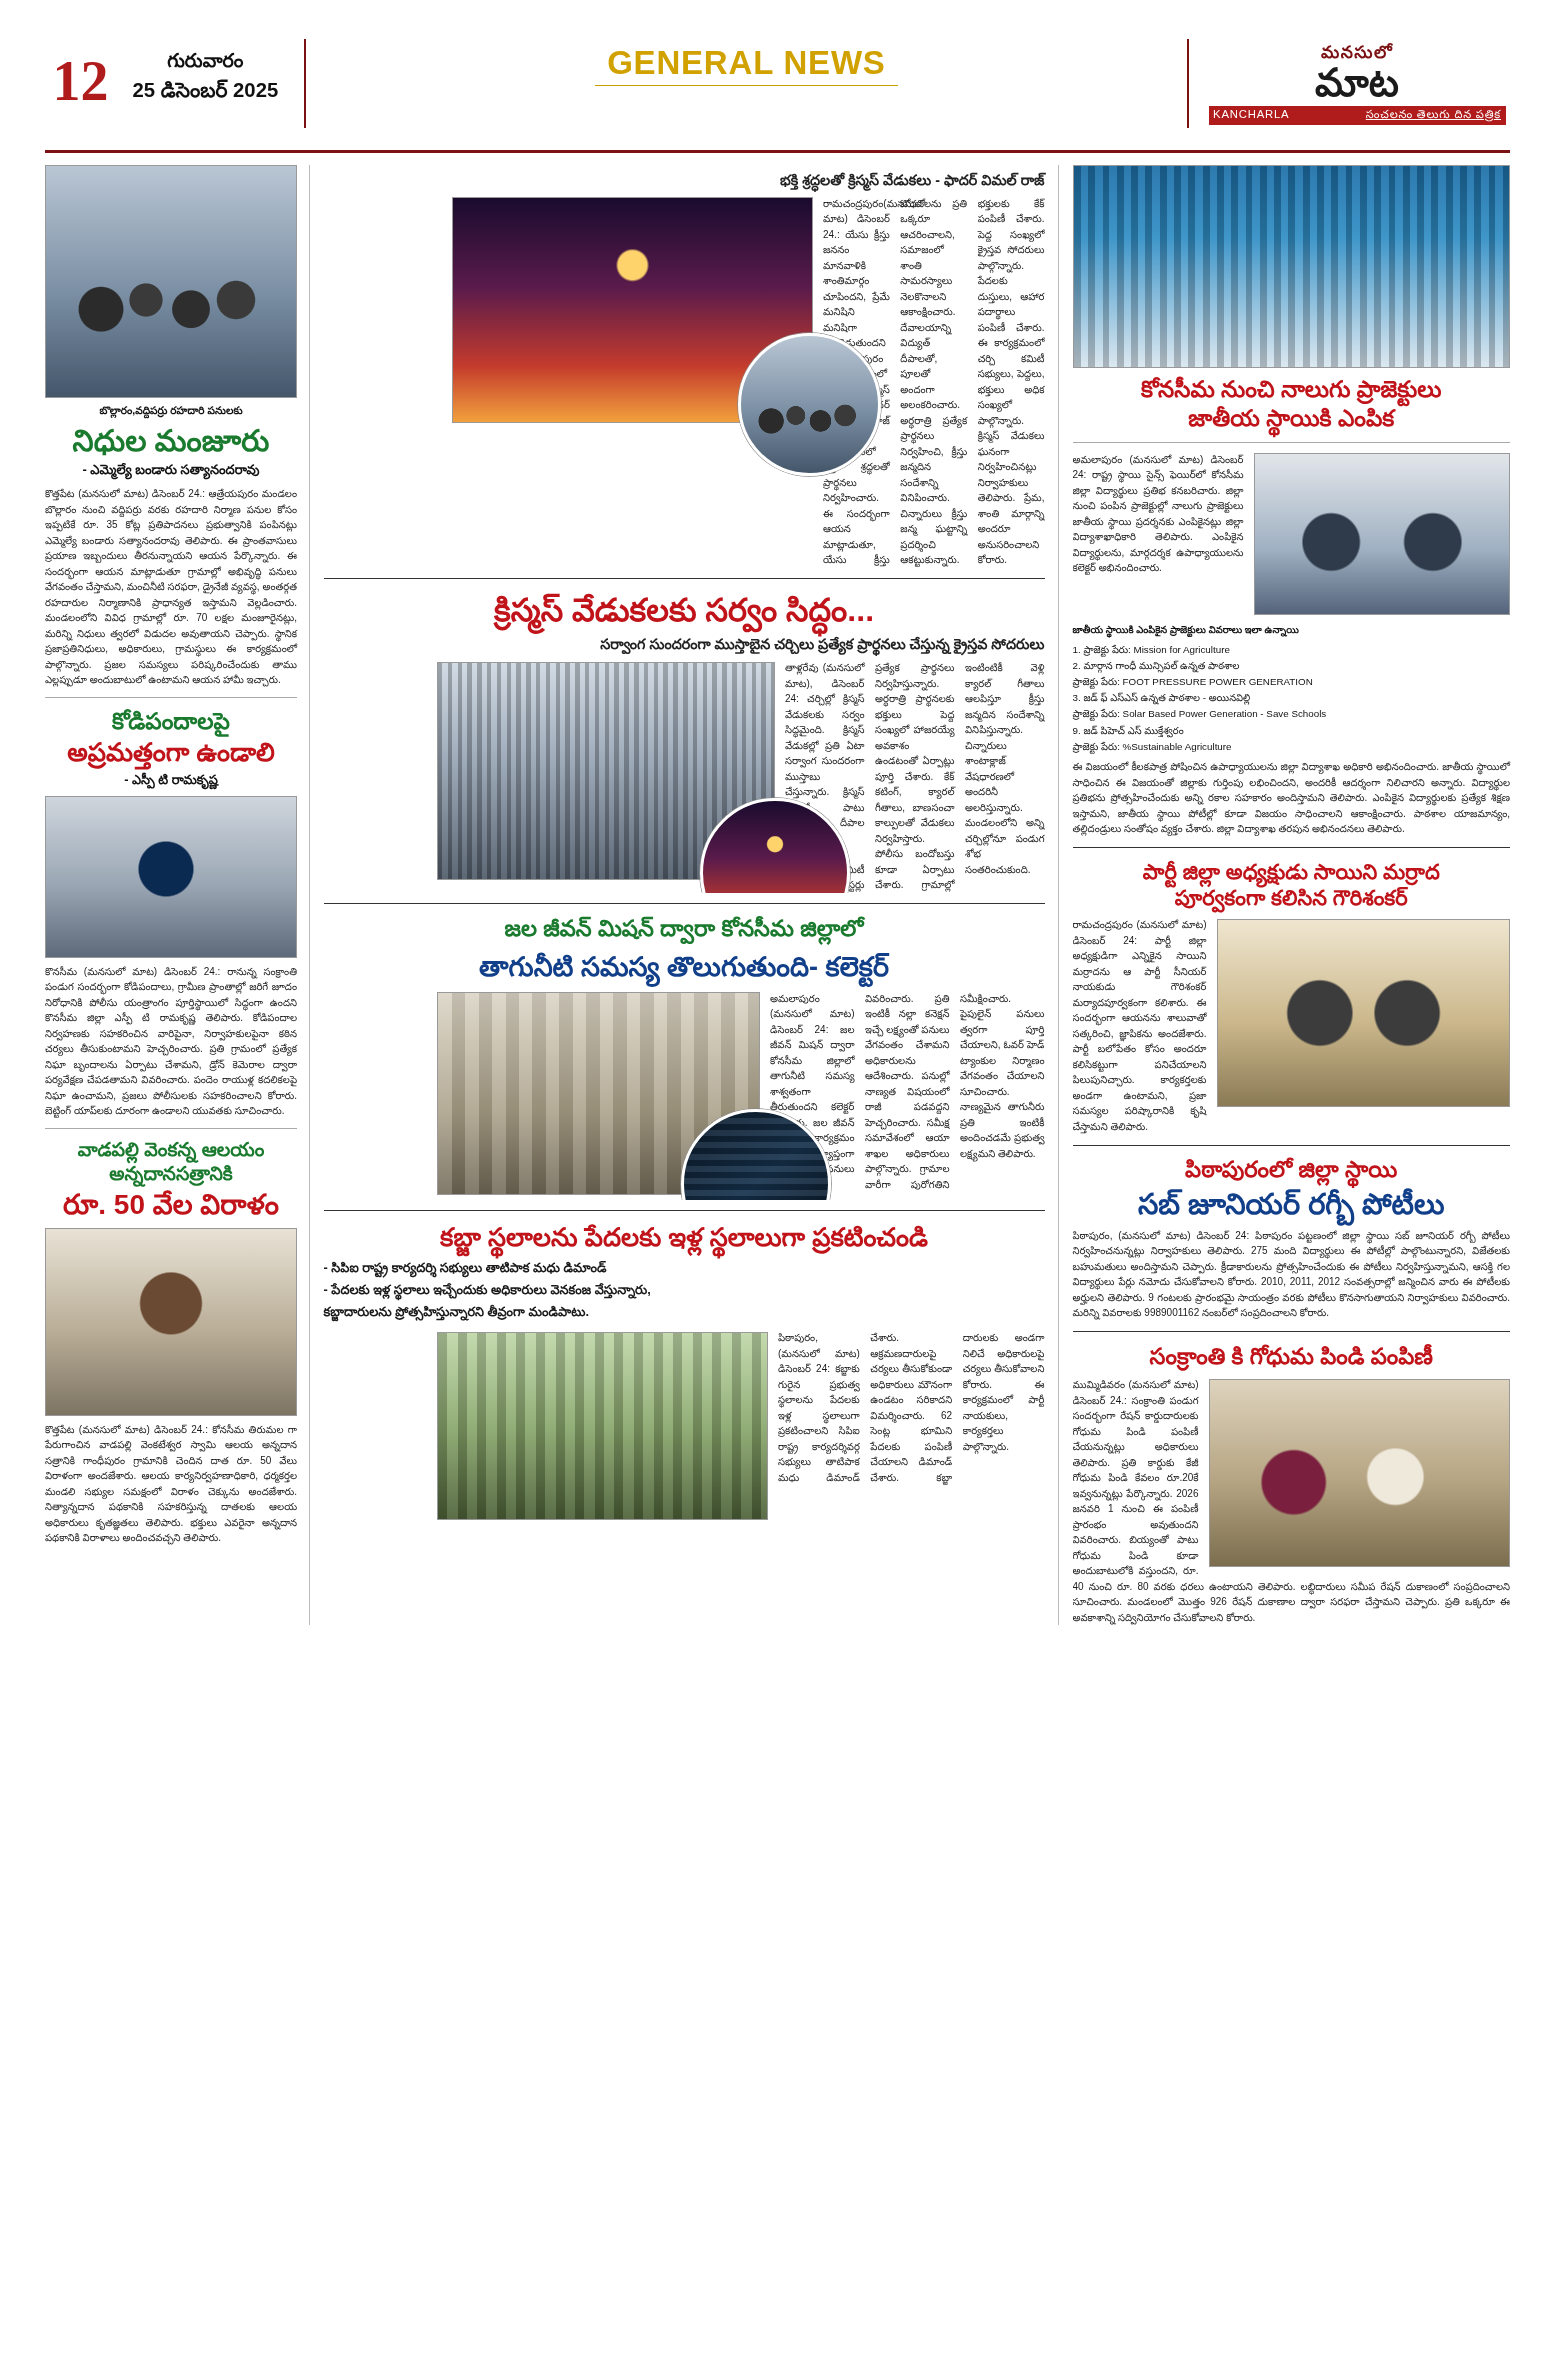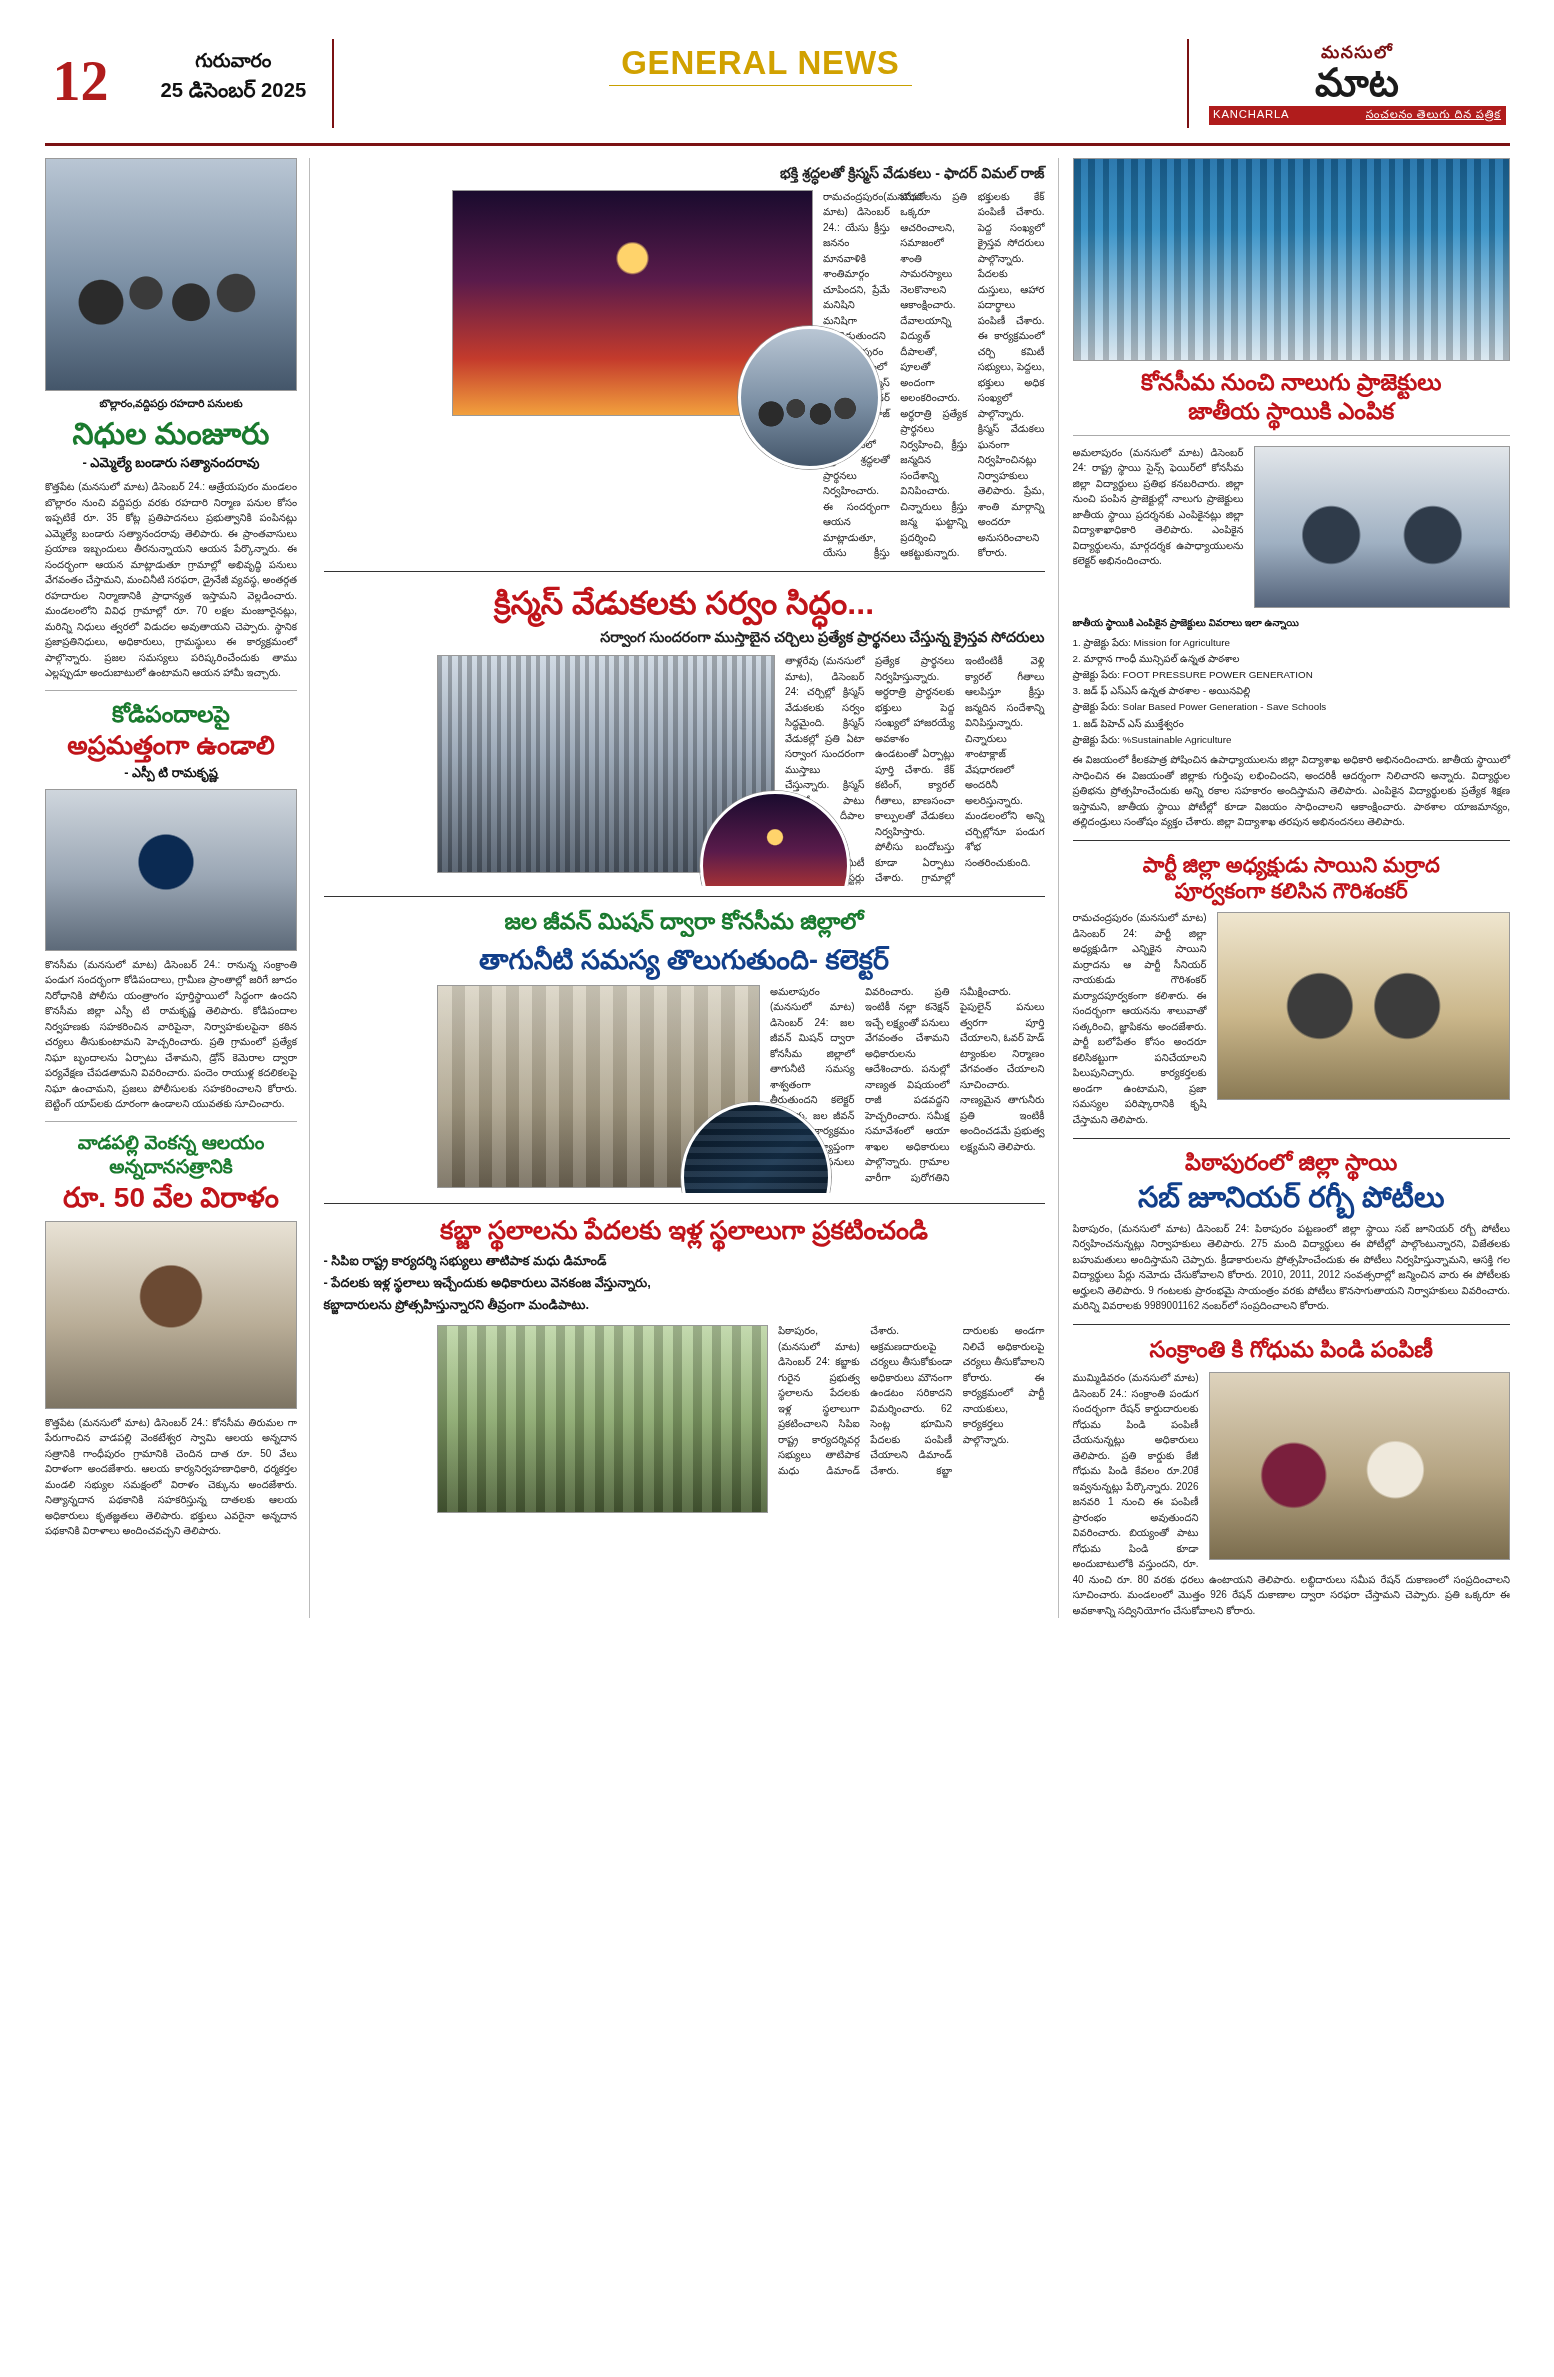--- a/index.html
+++ b/index.html
@@ -17,22 +17,21 @@
     background: #fff;
     padding: 0;
   }
 
   
   .masthead {
     display: flex;
     align-items: stretch;
     border-bottom: 3px solid #7b1113;
     margin: 39px 45px 0 45px;
-    padding-bottom: 15px;
-    gap: 28px;
+    padding-bottom: 22px;
   }
   .mh-pageno {
     font-size: 56px;
     font-weight: bold;
     color: #b01c1c;
     line-height: 1;
     padding: 13.5px 16.5px 0 7.5px;
     font-family: "Liberation Serif", serif;
   }
   .mh-date {
@@ -370,21 +369,21 @@
         <div class="body-text">అమలాపురం (మనసులో మాట) డిసెంబర్ 24: రాష్ట్ర స్థాయి సైన్స్ ఫెయిర్‌లో కోనసీమ జిల్లా విద్యార్థులు ప్రతిభ కనబరిచారు. జిల్లా నుంచి పంపిన ప్రాజెక్టుల్లో నాలుగు ప్రాజెక్టులు జాతీయ స్థాయి ప్రదర్శనకు ఎంపికైనట్లు జిల్లా విద్యాశాఖాధికారి తెలిపారు. ఎంపికైన విద్యార్థులను, మార్గదర్శక ఉపాధ్యాయులను కలెక్టర్ అభినందించారు.</div>
       </div>
 
       <div style="font-size:9.8px;font-weight:bold;margin-top:4.5px;">జాతీయ స్థాయికి ఎంపికైన ప్రాజెక్టులు వివరాలు ఇలా ఉన్నాయి</div>
       <div class="numlist">
         <div>1. ప్రాజెక్టు పేరు: Mission for Agriculture</div>
         <div>2. మార్గాన గాంధీ మున్సిపల్ ఉన్నత పాఠశాల</div>
         <div>    ప్రాజెక్టు పేరు: FOOT PRESSURE POWER GENERATION</div>
         <div>3. జడ్ ఫ్ ఎస్ఎస్ ఉన్నత పాఠశాల - అయినవిల్లి</div>
         <div>    ప్రాజెక్టు పేరు: Solar Based Power Generation - Save Schools</div>
-        <div>1. జడ్ పిహెచ్ ఎస్ ముక్తేశ్వరం</div>
+        <div>9. జడ్ పిహెచ్ ఎస్ ముక్తేశ్వరం</div>
         <div>    ప్రాజెక్టు పేరు: %Sustainable Agriculture</div>
       </div>
       <div class="body-text">ఈ విజయంలో కీలకపాత్ర పోషించిన ఉపాధ్యాయులను జిల్లా విద్యాశాఖ అధికారి అభినందించారు. జాతీయ స్థాయిలో సాధించిన ఈ విజయంతో జిల్లాకు గుర్తింపు లభించిందని, అందరికీ ఆదర్శంగా నిలిచారని అన్నారు. విద్యార్థుల ప్రతిభను ప్రోత్సహించేందుకు అన్ని రకాల సహకారం అందిస్తామని తెలిపారు. ఎంపికైన విద్యార్థులకు ప్రత్యేక శిక్షణ ఇస్తామని, జాతీయ స్థాయి పోటీల్లో కూడా విజయం సాధించాలని ఆకాంక్షించారు. పాఠశాల యాజమాన్యం, తల్లిదండ్రులు సంతోషం వ్యక్తం చేశారు. జిల్లా విద్యాశాఖ తరపున అభినందనలు తెలిపారు.</div>
 
       <div class="rule-thick"></div>
 
       <div class="hl-red" style="font-size:21px;">పార్టీ జిల్లా అధ్యక్షుడు సాయిని మర్రాద</div>
       <div class="hl-red" style="font-size:21px;">పూర్వకంగా కలిసిన గౌరిశంకర్</div>
 
       <div class="flowwrap" style="margin-top:6px;">

